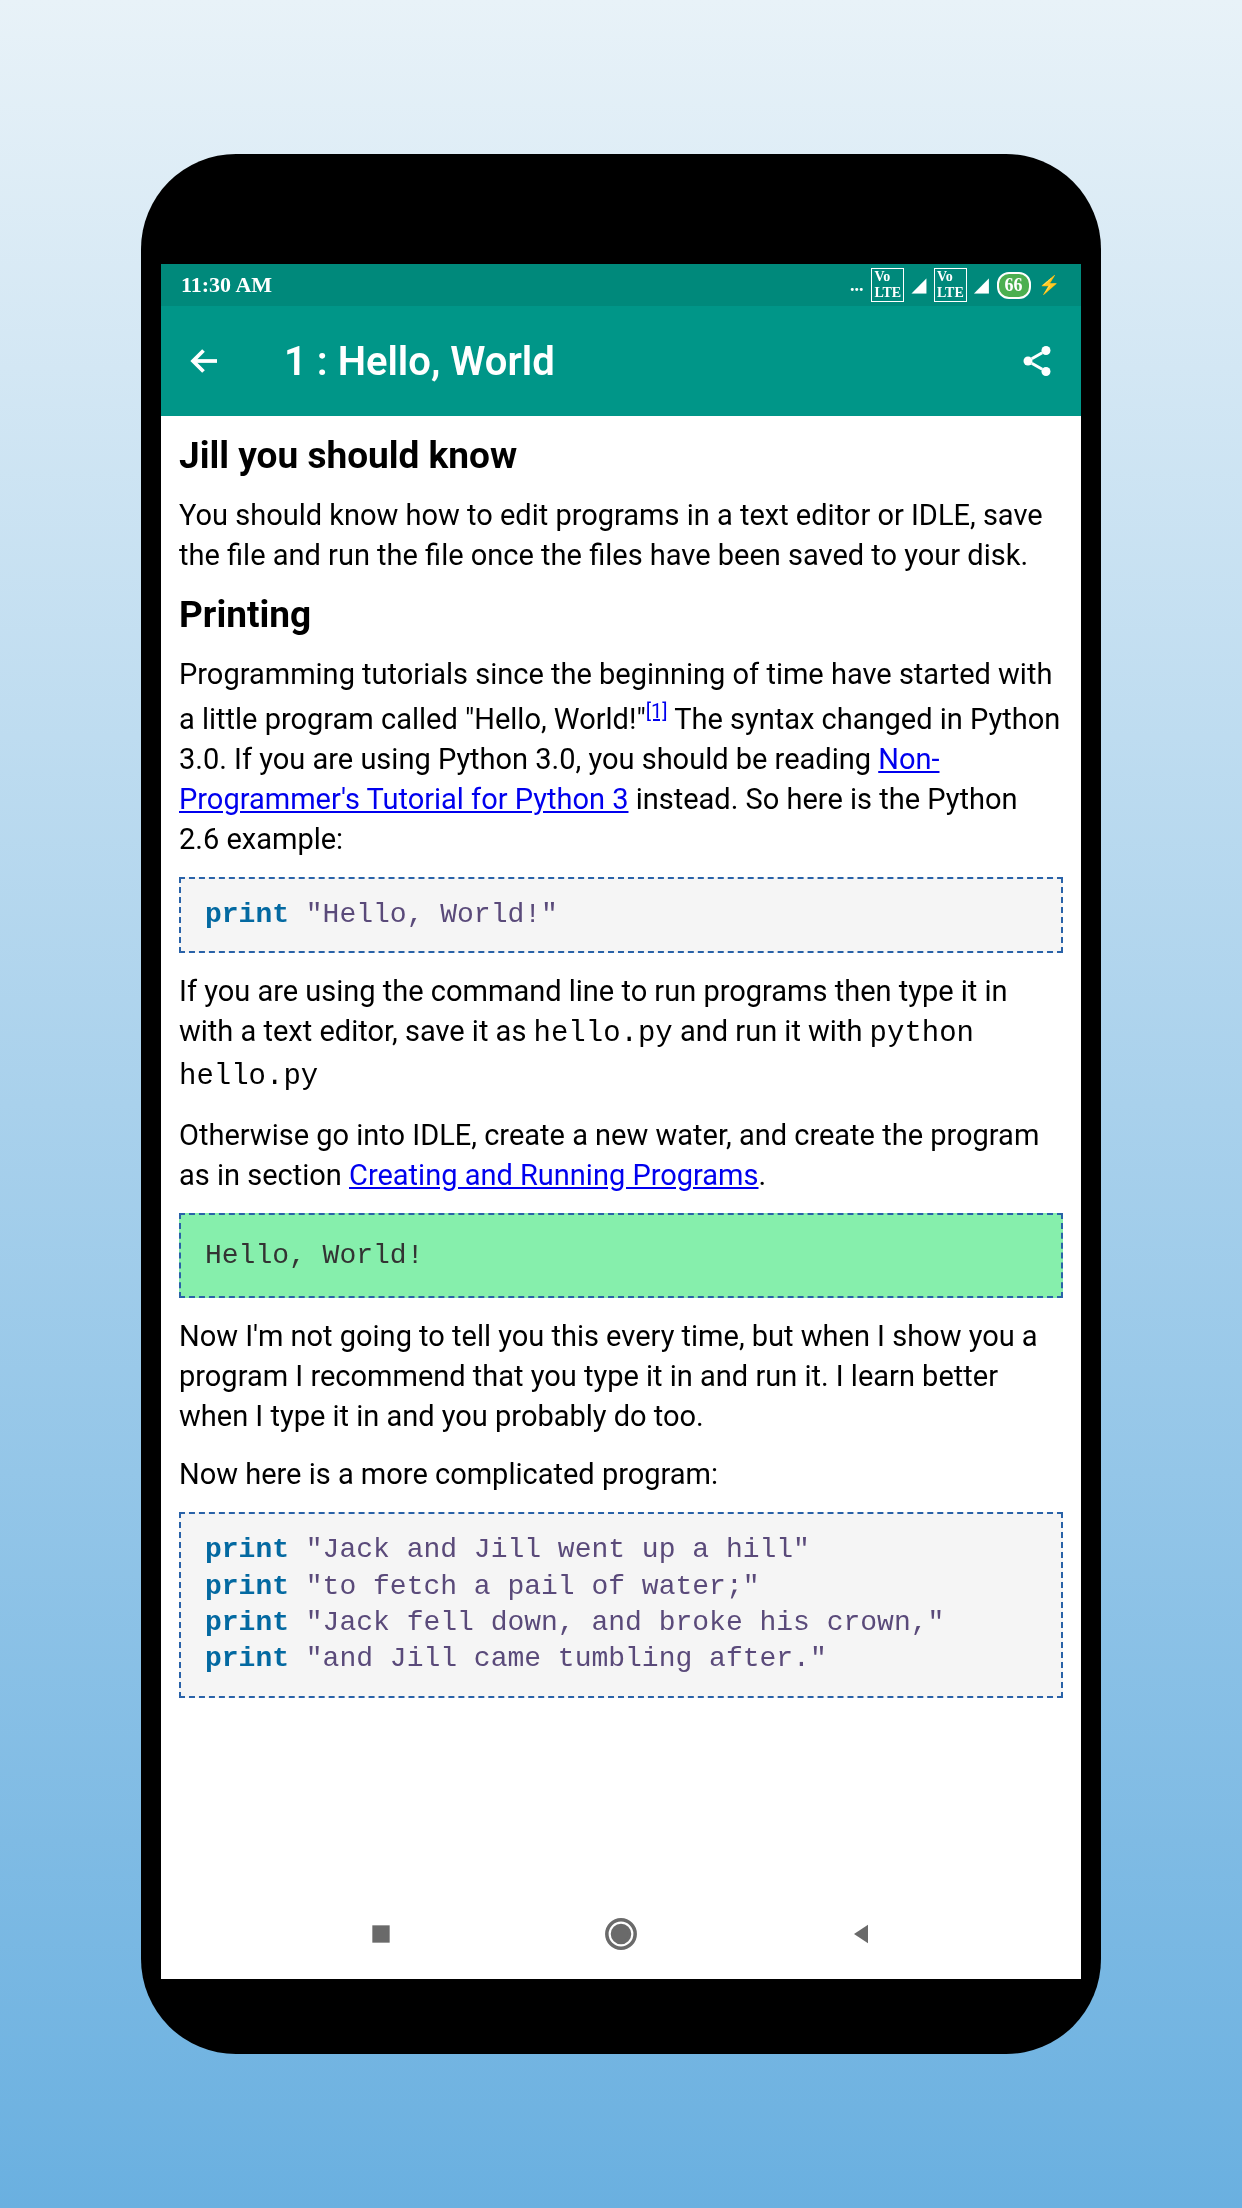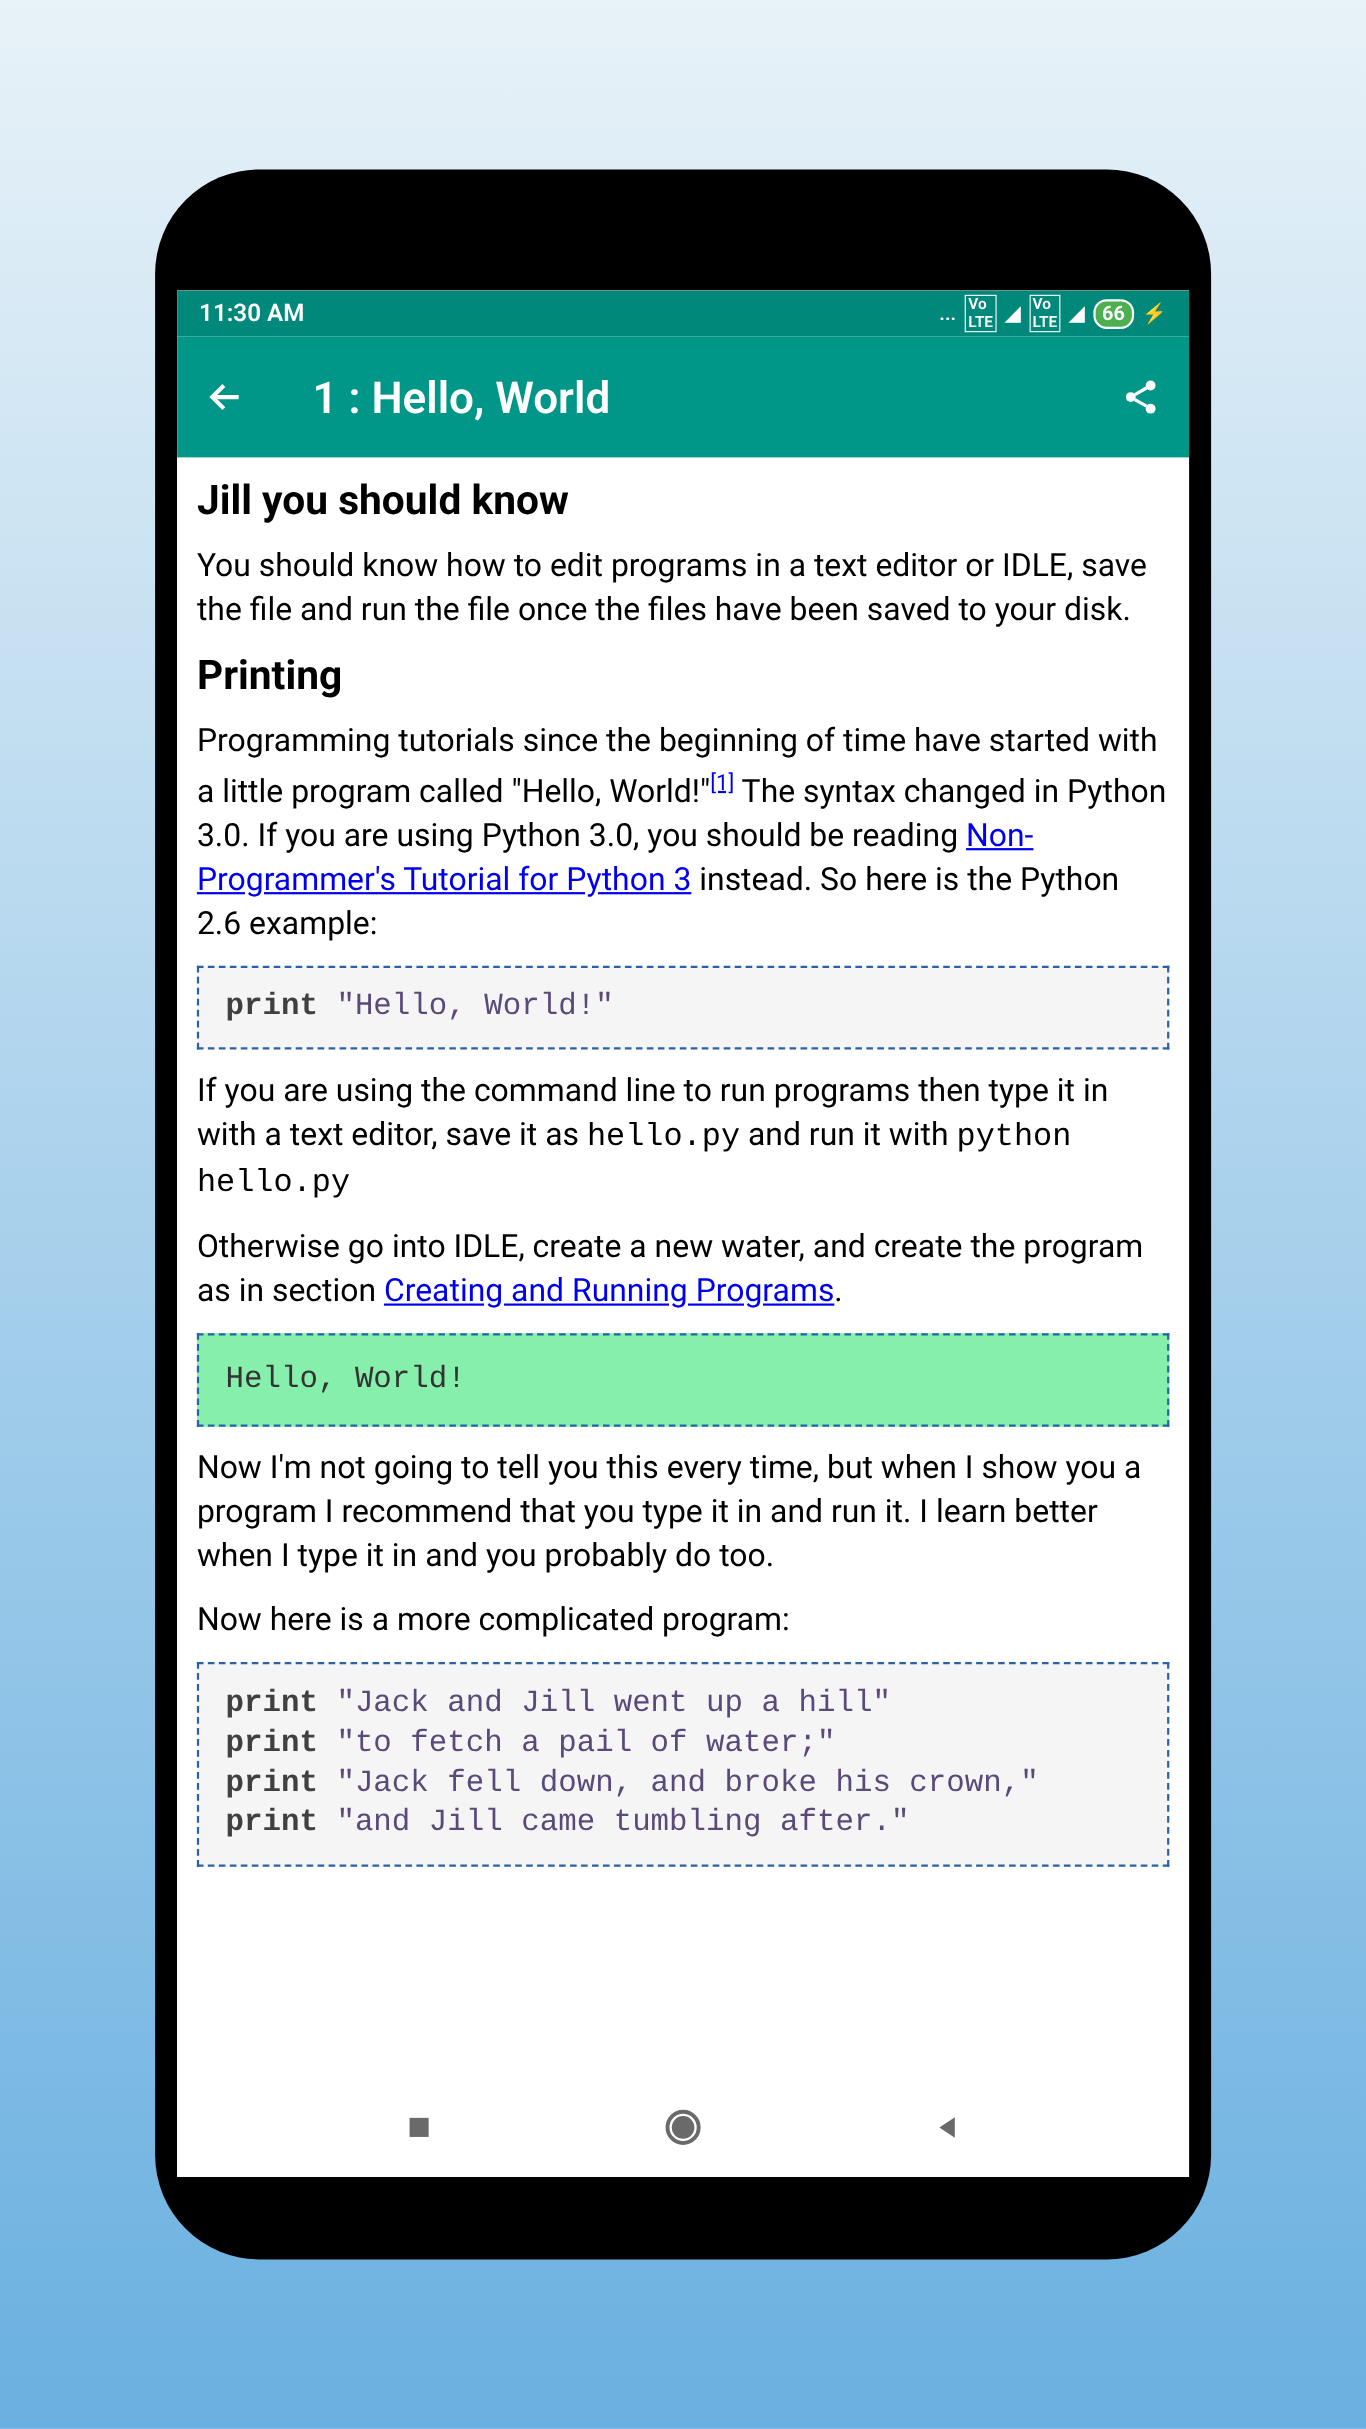--- a/index.html
+++ b/index.html
@@ -38,20 +38,21 @@
     .status-bar {
       height: 42px;
       background: #00897b;
       display: flex;
       align-items: center;
       justify-content: space-between;
       padding: 13px 20px;
       color: #fff;
       font-size: 22px;
       font-weight: 600;
+      font-family: Liberation Serif, serif;
     }
     
     .status-right {
       display: flex;
       align-items: center;
       gap: 8px;
       font-size: 18px;
     }
     
     .battery-pill {
@@ -134,21 +135,21 @@
       background: #f5f5f5;
       padding: 18px 24px;
       margin: 18px 0;
       font-family: "Courier New", monospace;
       font-size: 28px;
       line-height: 1.3;
       color: #5a4a7a;
     }
     
     .code-block .keyword {
-      color: #404040;
+      color: #0369a1;
       font-weight: 700;
     }
     
     .code-block .string {
       color: #5a4a7a;
     }
     
     .output-block {
       border: 2px dashed #2962a8;
       background: #86efac;

